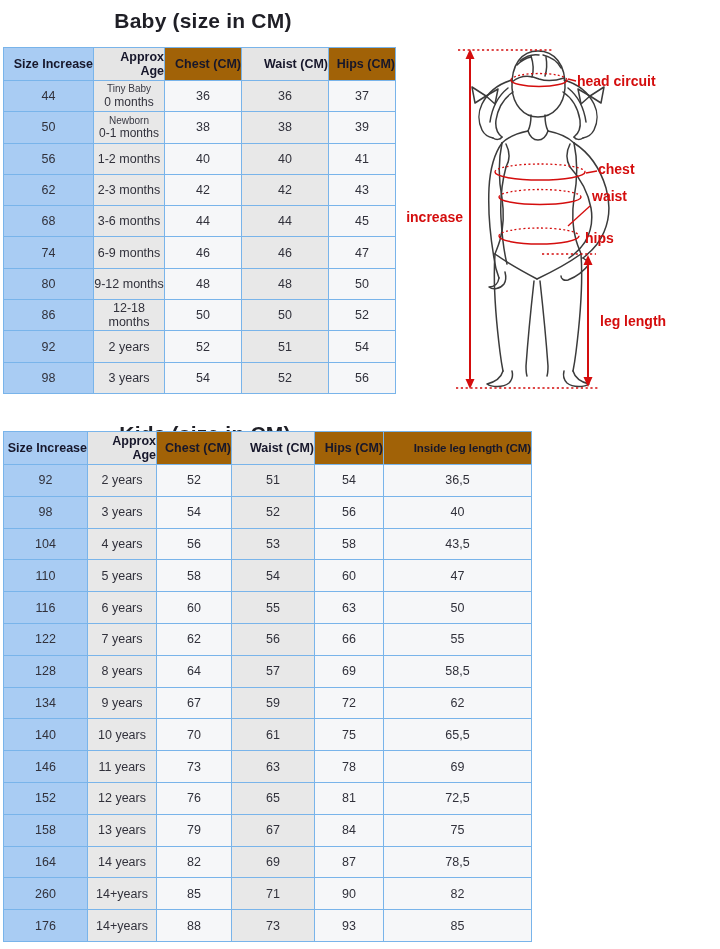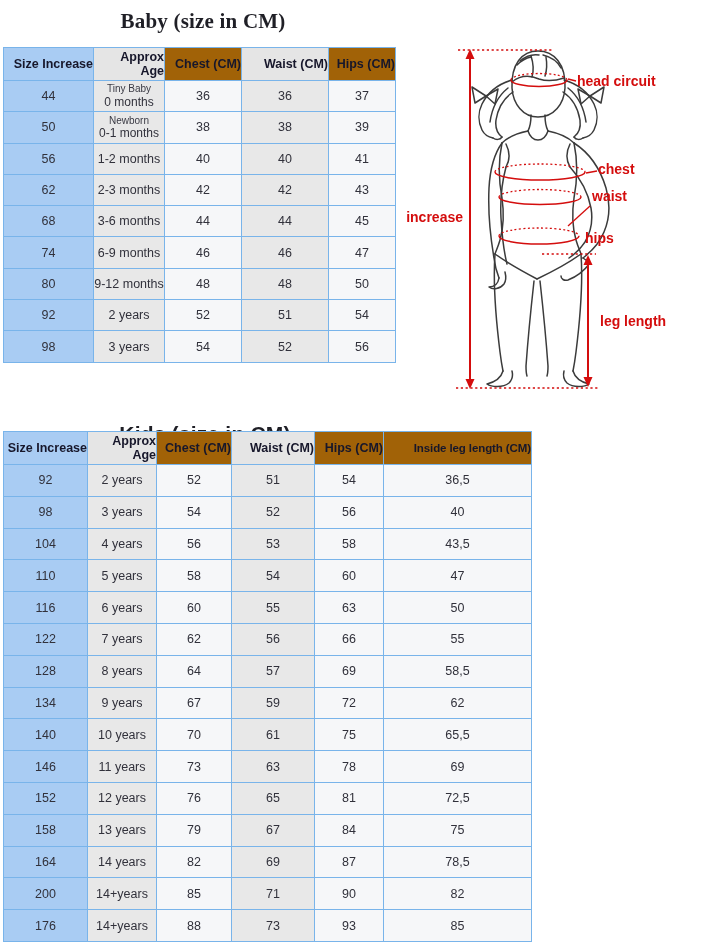--- a/index.html
+++ b/index.html
@@ -6,21 +6,21 @@
   html, body { background: #ffffff; }
   body {
     width: 720px; height: 949px;
     position: relative; overflow: hidden;
     font-family: "Liberation Sans", sans-serif;
   }
   .section-title {
     position: absolute; font-weight: 700; font-size: 21px;
     color: #1f1f26; text-align: center; letter-spacing: .2px;
   }
-  .baby-title { left: 0; top: 9px;  width: 406px; font-family: Liberation Serif, serif; }
+  .baby-title { left: 0; top: 9px;  width: 406px; }
   .kids-title { left: 0; top: 398px; width: 410px; margin-top: 24px; }
 
   .size-table { position: absolute; border-collapse: collapse; table-layout: fixed; }
   .size-table th, .size-table td {
     border: 1.5px solid var(--grid, #79b4ea);
     text-align: center; vertical-align: middle; padding: 0;
   }
   .size-table th { font-size: 12.5px; font-weight: 700; color: #17172b; height: 33px; text-align: right; }
   .baby { left: 3px; top: 47px;  width: 392px; }
   .baby td { height: 31.3px; font-size: 12.5px; color: #31313b; }
@@ -116,20 +116,27 @@
           <td class="c-white">47</td>
         </tr>
         <tr>
           <td class="c-blue">80</td>
           <td class="c-gray"><span class="">9-12 months</span></td>
           <td class="c-white">48</td>
           <td class="c-gray">48</td>
           <td class="c-white">50</td>
         </tr>
         <tr>
+          <td class="c-blue">86</td>
+          <td class="c-gray"><span class="">12-18 months</span></td>
+          <td class="c-white">50</td>
+          <td class="c-gray">50</td>
+          <td class="c-white">52</td>
+        </tr>
+        <tr>
           <td class="c-blue">92</td>
           <td class="c-gray"><span class="">2 years</span></td>
           <td class="c-white">52</td>
           <td class="c-gray">51</td>
           <td class="c-white">54</td>
         </tr>
         <tr>
           <td class="c-blue">98</td>
           <td class="c-gray"><span class="">3 years</span></td>
           <td class="c-white">54</td>
@@ -356,21 +363,21 @@
         </tr>
         <tr>
           <td class="c-blue">164</td>
           <td class="c-gray">14 years</td>
           <td class="c-white">82</td>
           <td class="c-gray">69</td>
           <td class="c-white">87</td>
           <td class="c-white">78,5</td>
         </tr>
         <tr>
-          <td class="c-blue">200</td>
+          <td class="c-blue">260</td>
           <td class="c-gray">14+years</td>
           <td class="c-white">85</td>
           <td class="c-gray">71</td>
           <td class="c-white">90</td>
           <td class="c-white">82</td>
         </tr>
         <tr>
           <td class="c-blue">176</td>
           <td class="c-gray">14+years</td>
           <td class="c-white">88</td>

